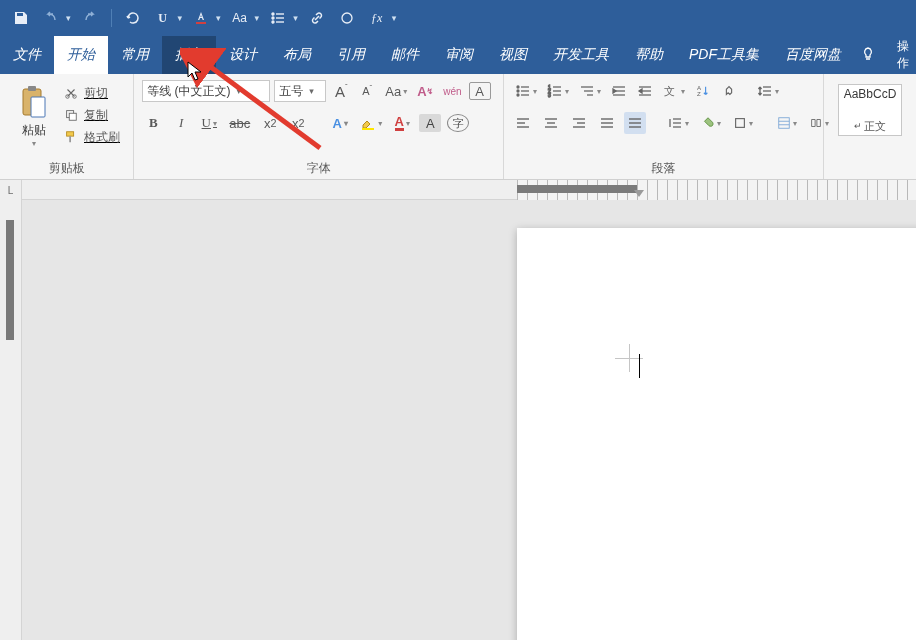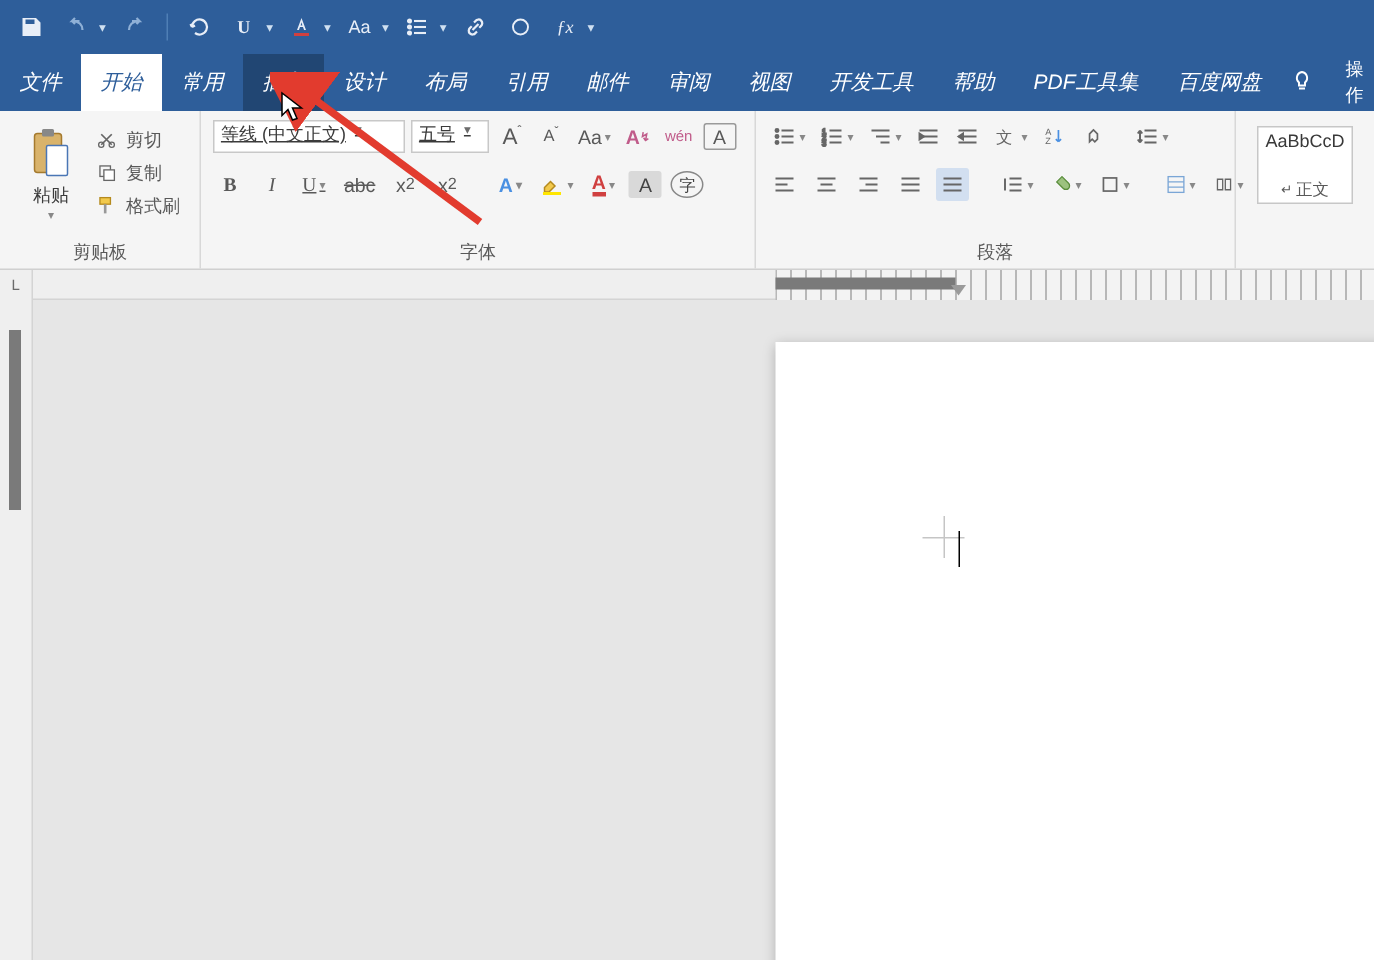--- a/index.html
+++ b/index.html
@@ -104,39 +104,38 @@
   .clip-left {
     display:flex; flex-direction:column; align-items:center; justify-content:flex-end;
     width: 52px; padding-top: 6px;
   }
   .paste-big {
     width: 42px; height: 36px;
     display:flex; align-items:center; justify-content:center;
     margin-bottom: 2px;
   }
   .paste-label { font-size:12px; color:#3b3b3b; }
-  .clip-right { display:flex; flex-direction:column; padding-top:4px; }
+  .clip-right { display:flex; flex-direction:column; padding-top:4px;text-decoration:underline; }
   .clip-row {
     display:flex; align-items:center;
     height: 22px; padding: 0 4px;
     color: #595959; gap: 6px; cursor:pointer;
   }
   .clip-row svg { flex-shrink:0; }
 
   
   .font-row1 { display:flex; align-items:center; gap:4px; height:26px; }
   .font-row2 { display:flex; align-items:center; gap:6px; height:26px; margin-top:6px; }
   .combo {
     height: 22px;
     border: 1px solid #c8c8c8;
     background: #fff;
-    display:flex; 
+    display:flex; align-items:center;
     padding: 0 4px; font-size:12px; color:#3b3b3b;
     cursor: pointer;
-    text-decoration: underline;
   }
   .combo .dd { margin-left:6px; font-size:9px; color:#6b6b6b; }
   .ribbon-btn {
     height: 22px; min-width: 22px;
     display:inline-flex; align-items:center; justify-content:center;
     color:#595959; cursor:pointer; border-radius:2px;
     font-size: 13px;
     padding: 0 3px;
   }
   .ribbon-btn.strong { font-weight:bold; }

